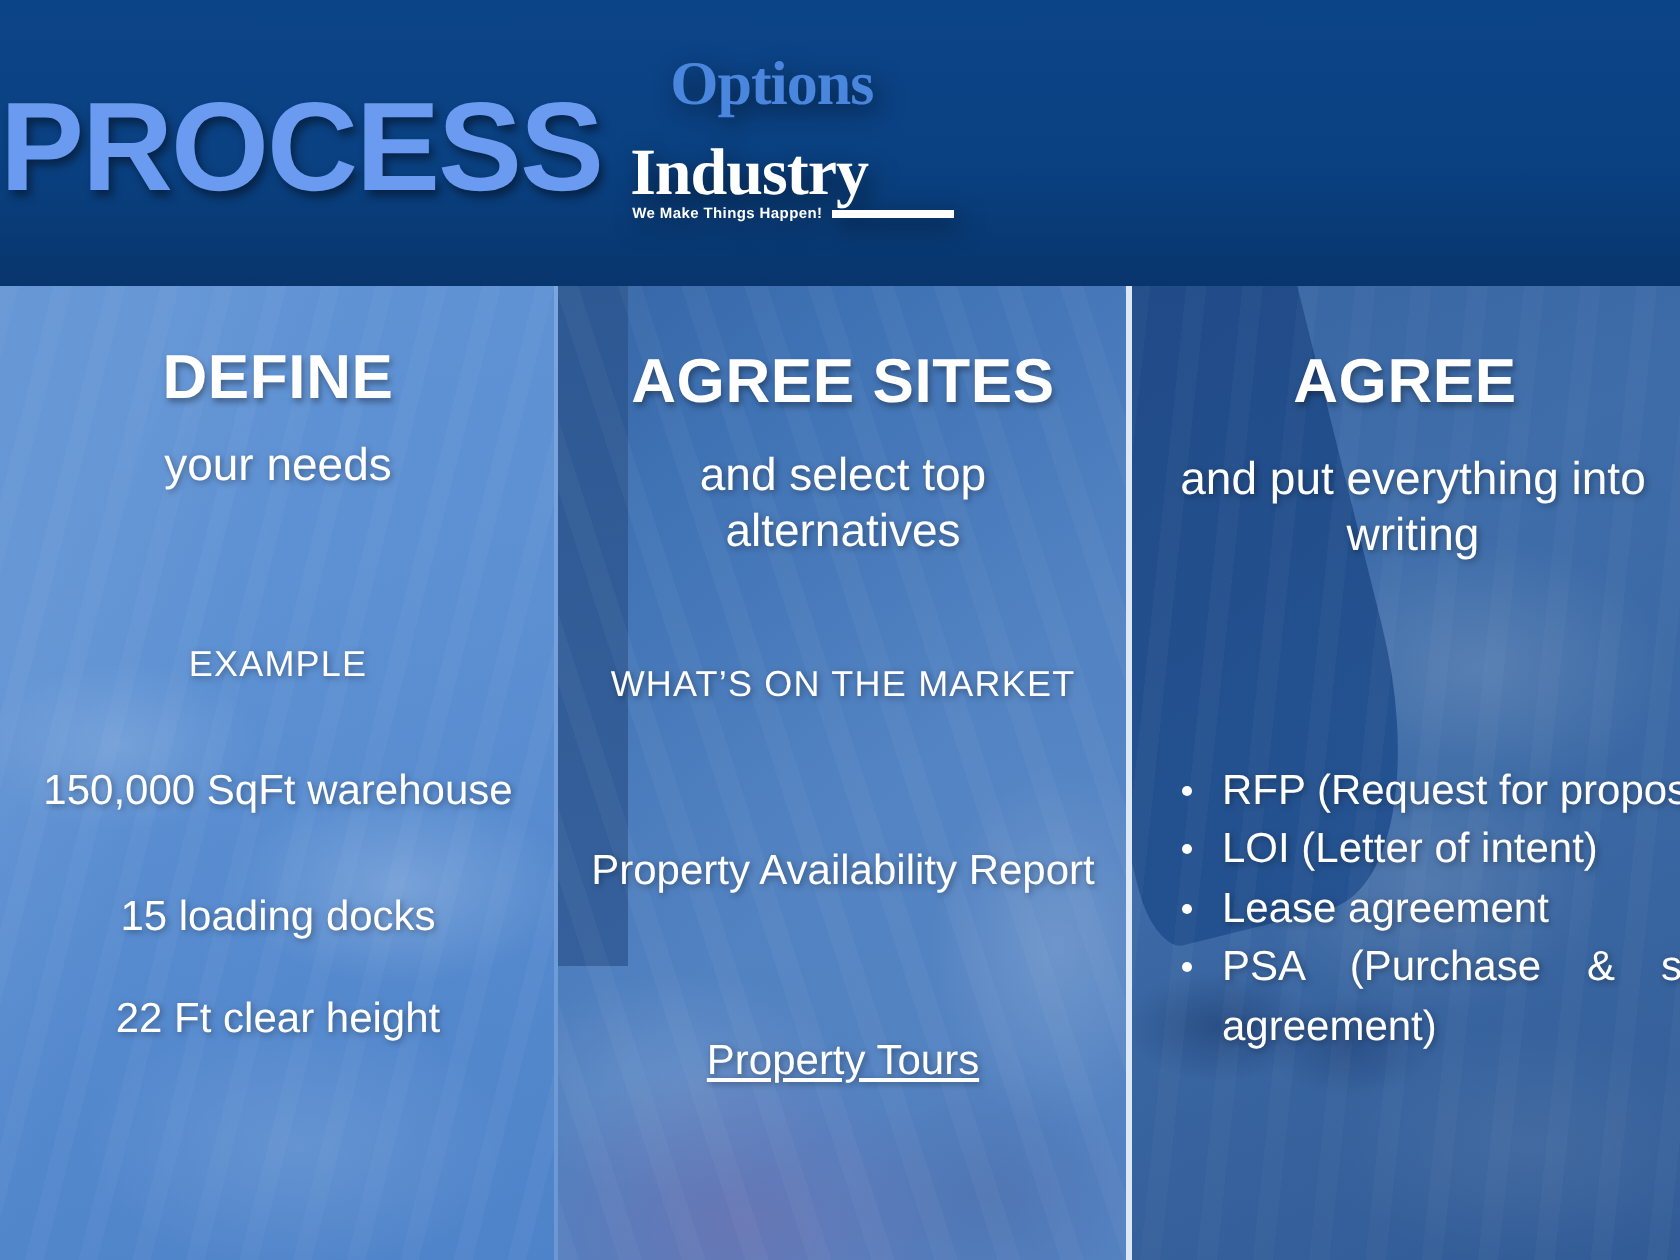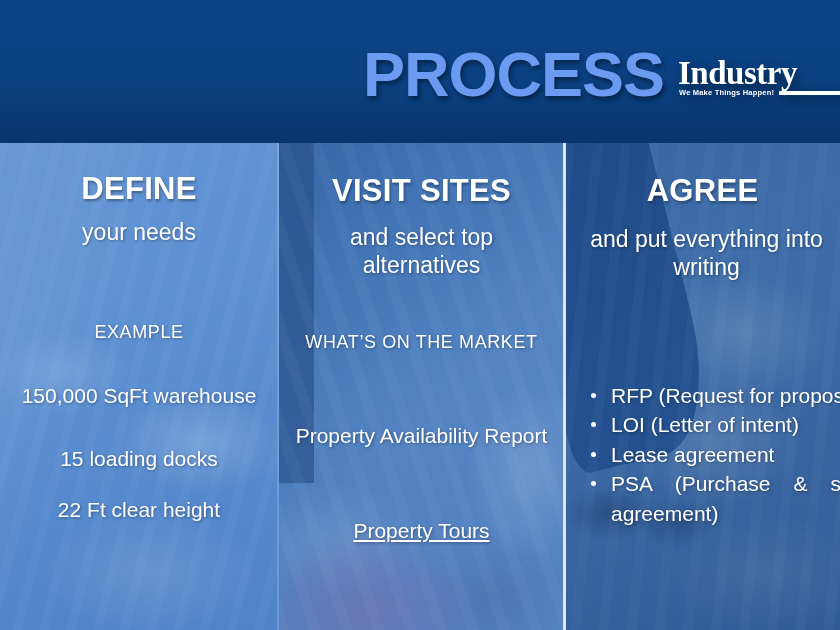--- a/index.html
+++ b/index.html
@@ -15,21 +15,21 @@
   }
 
   
   #header {
     position:absolute; left:0; top:0; width:840px; height:143px;
     background:linear-gradient(180deg,#0c4488 0%,#0a4182 55%,#08356c 100%);
     overflow:hidden;
   }
   #header-inner {
     position:absolute; left:0; top:0; width:840px; height:143px;
-    display:flex; align-items:center; justify-content:flex-end;border-radius:11px;
+    display:flex; align-items:center; justify-content:flex-start;border-radius:11px;
   }
   #process-word {
     font-size:63px;
     font-weight:bold;
     letter-spacing:-1px;
     color:#6a9bf0;
     text-shadow:2px 3px 5px rgba(0,0,0,0.45);
     line-height:1;
     position:relative; top:3px;
   }
@@ -265,20 +265,21 @@
 <body>
 
 <div id="slide">
 
   <div id="header">
     <div id="header-inner">
 
       <div id="process-word">PROCESS</div>
 
       <div id="logo">
+        <div id="logo-options">Options</div>
         <div id="logo-industry-row">
           <div id="logo-industry">Industry</div>
         </div>
         <div id="logo-tagline-row">
           <div id="logo-tagline">We Make Things Happen!</div>
           <div id="logo-rule"></div>
         </div>
       </div>
 
     </div>
@@ -296,21 +297,21 @@
         <div class="item" id="c1-i0">150,000 SqFt warehouse</div>
         <div class="item" id="c1-i1">15 loading docks</div>
         <div class="item" id="c1-i2">22 Ft clear height</div>
       </div>
     </div>
 
     <div class="col" id="col2">
       <div class="photo"></div>
       <div class="wash"></div>
       <div class="content">
-        <div class="heading" id="c2-heading">VISIT SITES</div>
+        <div class="heading" id="c2-heading">AGREE SITES</div>
         <div class="sub" id="c2-sub">and select top alternatives</div>
         <div class="label" id="c2-label">WHAT’S ON THE MARKET</div>
         <div class="item" id="c2-i0">Property Availability Report</div>
         <div class="item" id="c2-i1">Property Tours</div>
       </div>
     </div>
 
     <div class="col" id="col3">
       <div class="photo"></div>
       <div class="wash"></div>

